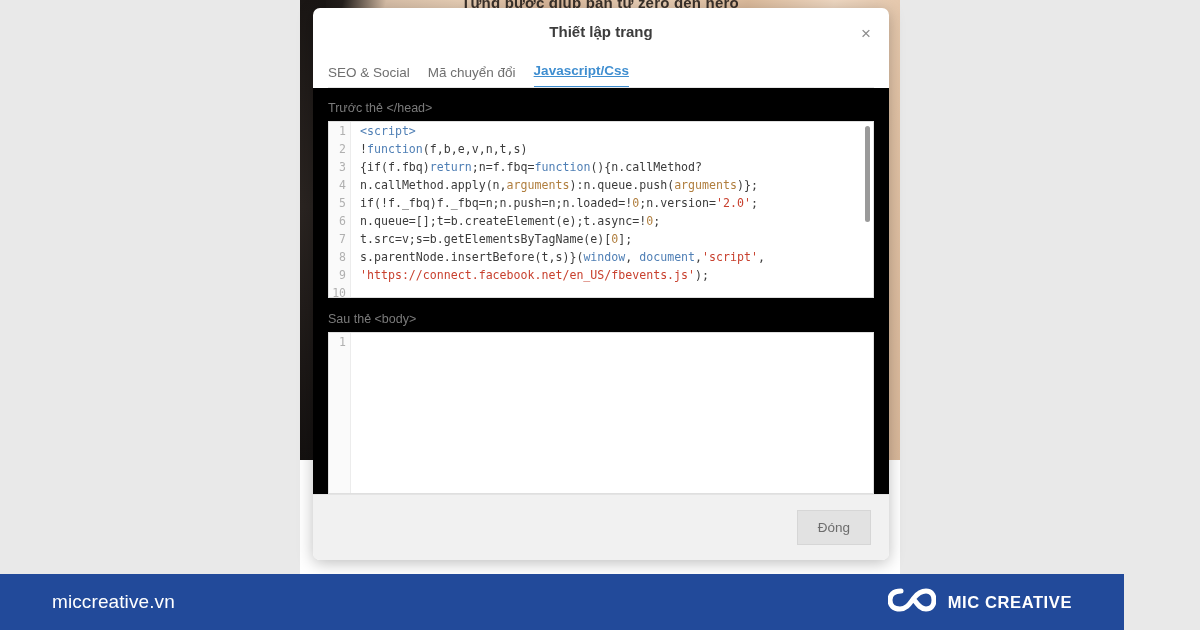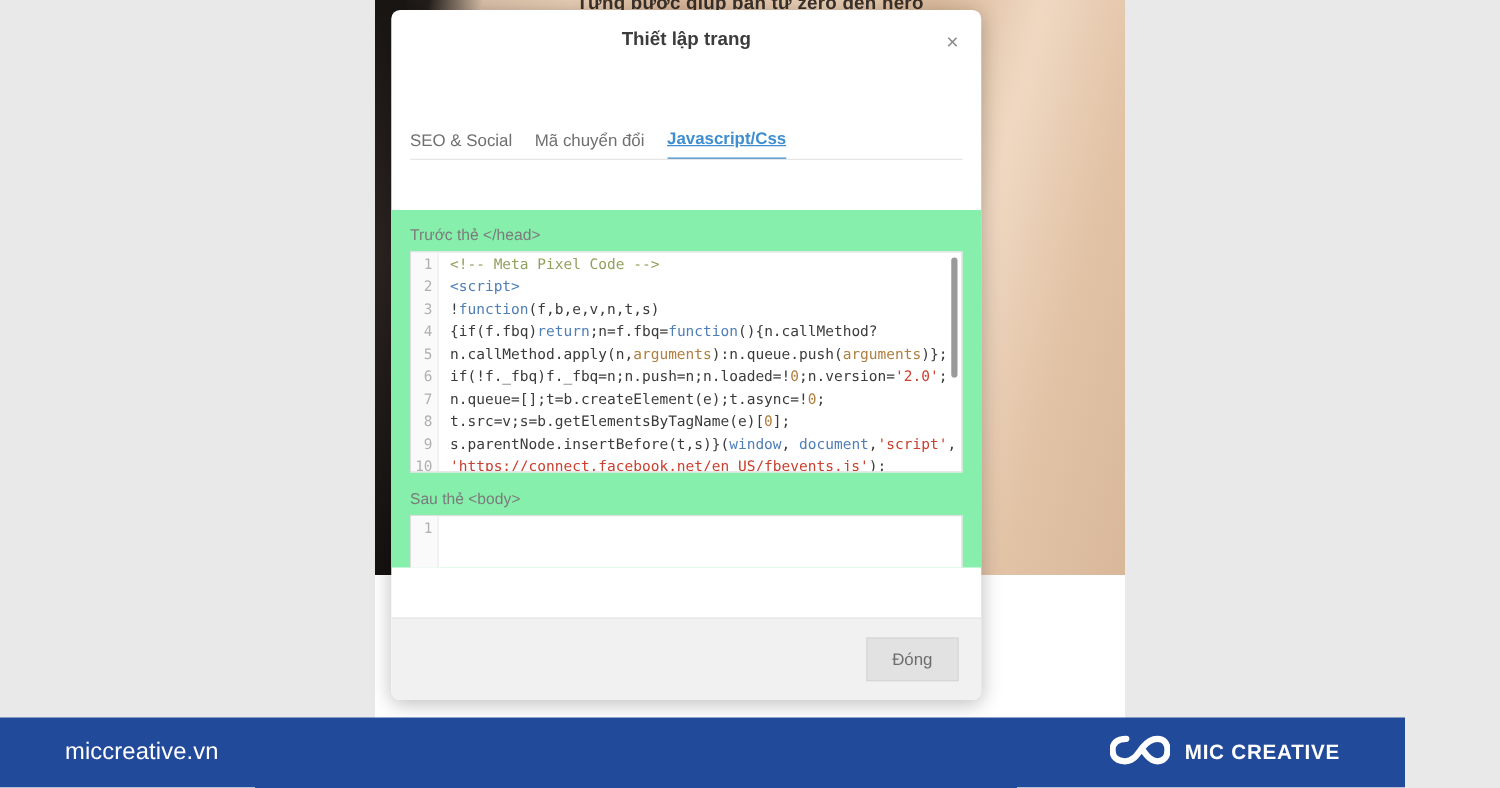--- a/index.html
+++ b/index.html
@@ -84,29 +84,28 @@
     font-weight: 800;
     color: #d9321f;
     white-space: nowrap;
   }
 
   
   .modal {
     position: absolute;
     left: 313px;
     top: 8px;
-    width: 472px;
+    width: 576px;
     height: 552px;
     background: #ffffff;
     border-radius: 7px;
     box-shadow: 0 3px 16px rgba(0,0,0,.26);
     overflow: hidden;
     display: flex;
     flex-direction: column;
-    gap: 40px;
   }
 
   .modal-header {
     position: relative;
     height: 48px;
     flex: 0 0 48px;
   }
   .modal-title {
     position: absolute;
     left: 0; right: 0; top: 15px;
@@ -160,21 +159,21 @@
     left: 15px; right: 15px;
     bottom: 0;
     height: 1px;
     background: #e6e6e6;
   }
 
   
   .modal-body {
     flex: 1 1 auto;
     padding: 13px 15px 0 15px;
-    background: #86efac;
+    background: #000000;
     overflow: hidden;
   }
 
   .field-label {
     font-size: 12.5px;
     color: #7b7b7b;
     margin-bottom: 6px;
   }
 
   
@@ -324,21 +323,20 @@
           <div>3</div>
           <div>4</div>
           <div>5</div>
           <div>6</div>
           <div>7</div>
           <div>8</div>
           <div>9</div>
           <div class="tk-faint">10</div>
         </div>
         <div class="code">
-          <div><span class="tk-com">&lt;!-- Meta Pixel Code --&gt;</span></div>
           <div><span class="tk-tag">&lt;script&gt;</span></div>
           <div>!<span class="tk-kw">function</span>(f,b,e,v,n,t,s)</div>
           <div>{if(f.fbq)<span class="tk-kw">return</span>;n=f.fbq=<span class="tk-kw">function</span>(){n.callMethod?</div>
           <div>n.callMethod.apply(n,<span class="tk-var">arguments</span>):n.queue.push(<span class="tk-var">arguments</span>)};</div>
           <div>if(!f._fbq)f._fbq=n;n.push=n;n.loaded=!<span class="tk-num">0</span>;n.version=<span class="tk-str">'2.0'</span>;</div>
           <div>n.queue=[];t=b.createElement(e);t.async=!<span class="tk-num">0</span>;</div>
           <div>t.src=v;s=b.getElementsByTagName(e)[<span class="tk-num">0</span>];</div>
           <div>s.parentNode.insertBefore(t,s)}(<span class="tk-kw">window</span>, <span class="tk-kw">document</span>,<span class="tk-str">'script'</span>,</div>
           <div class="tk-faint"><span class="tk-str">'https://connect.facebook.net/en_US/fbevents.js'</span>);</div>
         </div>

